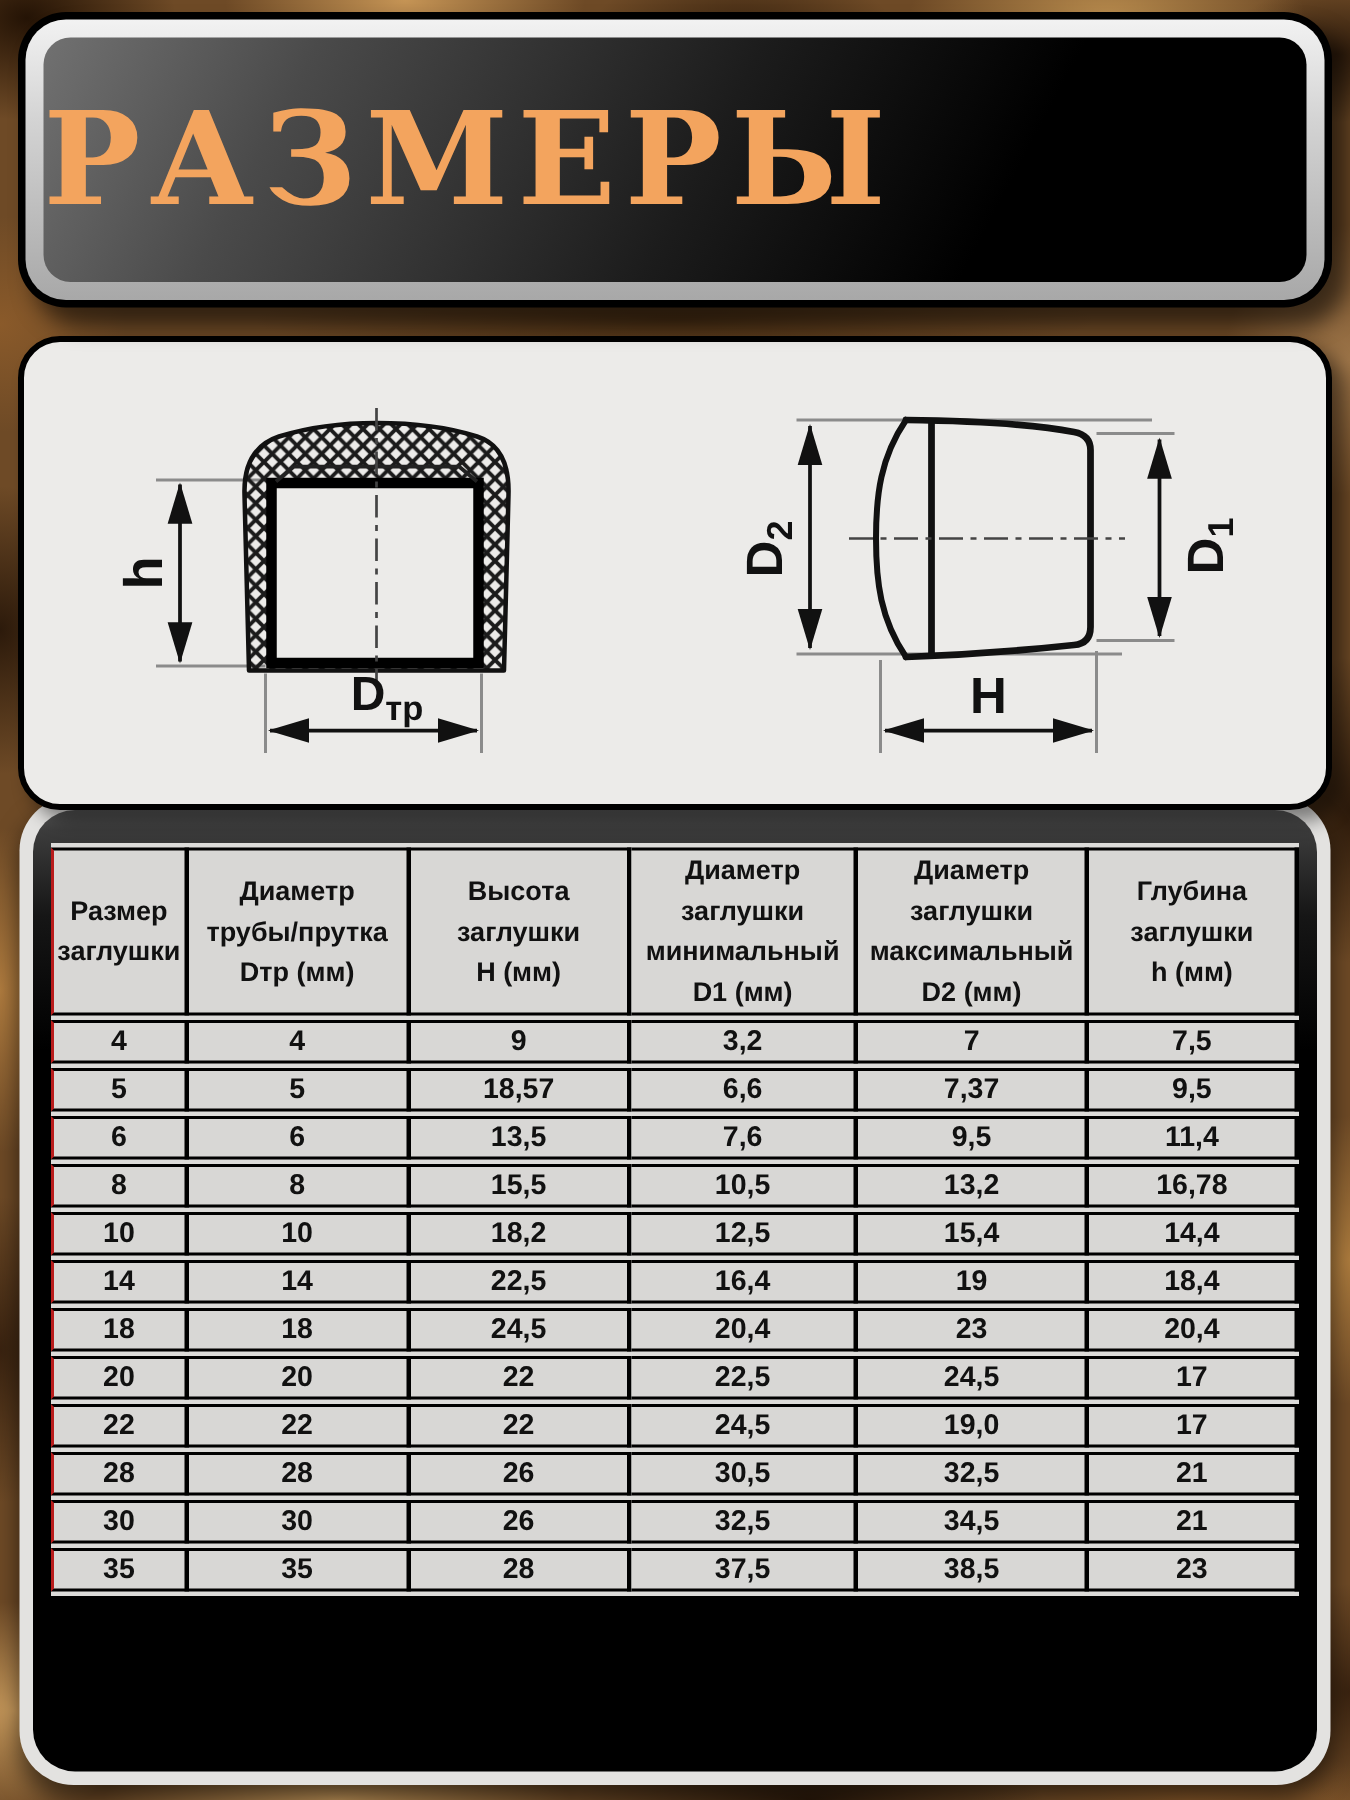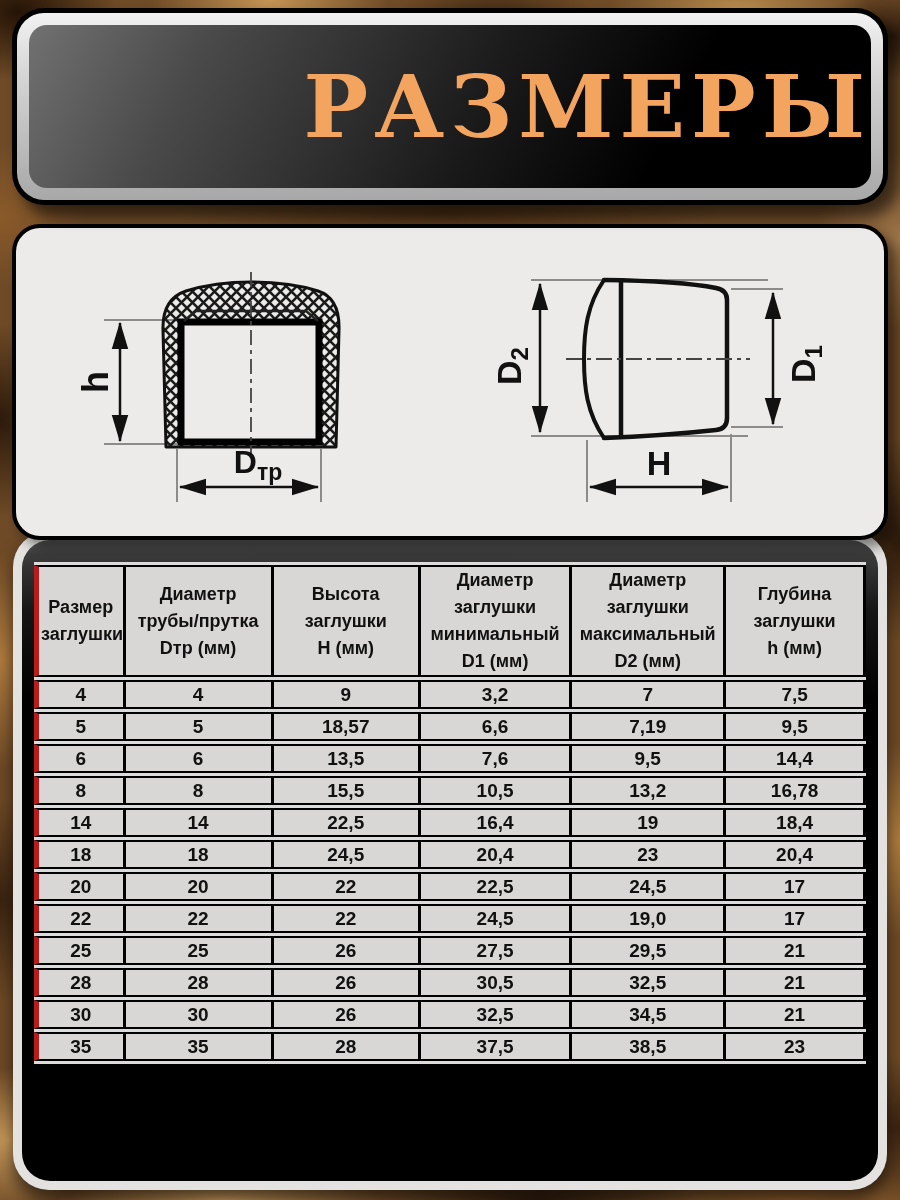--- a/index.html
+++ b/index.html
@@ -34,21 +34,21 @@
     box-shadow:10px 12px 14px rgba(0,0,0,.55);
   }
   .banner-frame{
     width:100%;height:100%;border-radius:27px;box-sizing:border-box;
     background:linear-gradient(180deg,#f2f2f2 0%,#d4d4d4 35%,#a8a8a8 100%);
     padding:12px;
   }
   .banner-core{
     width:100%;height:100%;border-radius:18px;box-sizing:border-box;
     background:linear-gradient(118deg,#717171 0%,#4a4a4a 20%,#1c1c1c 52%,#000 75%);
-    display:flex;align-items:center;justify-content:flex-end;
+    display:flex;align-items:center;justify-content:flex-start;
   }
   .banner-core h1{
     margin:0;font-family:"DejaVu Serif",serif;font-weight:bold;
     font-size:86px;letter-spacing:6px;color:#f3a45e;line-height:1;
   }
   
   .draw-panel{
     position:absolute;left:12px;top:224px;width:876px;height:316px;z-index:2;
     background:#ecebe9;border:4px solid #000;border-radius:28px;box-sizing:border-box;
     box-shadow:8px 8px 12px rgba(0,0,0,.45);
@@ -68,21 +68,21 @@
   table.dims{
     width:100%;table-layout:fixed;
     border-collapse:separate;border-spacing:0 3px;
     background:#dcdbd9;
   }
   table.dims th, table.dims td{
     border-top:2px solid #000;border-bottom:2px solid #000;border-right:3px solid #000;
     background:#d8d7d5;color:#111;text-align:center;vertical-align:middle;
     font-weight:bold;padding:0 2px;
   }
-  table.dims th:first-child, table.dims td:first-child{border-left:5px solid #b91c1c;}
+  table.dims th:first-child, table.dims td:first-child{border-left:2px solid #b91c1c;}
   table.dims th{height:106px;font-size:18px;line-height:1.5;white-space:pre-line;}
   table.dims td{height:25px;font-size:19px;}
 </style>
 </head>
 <body>
 
 <div class="banner">
   <div class="banner-frame">
     <div class="banner-core">
       <h1>РАЗМЕРЫ</h1>
@@ -191,40 +191,48 @@
             <td>9</td>
             <td>3,2</td>
             <td>7</td>
             <td>7,5</td>
           </tr>
           <tr>
             <td>5</td>
             <td>5</td>
             <td>18,57</td>
             <td>6,6</td>
-            <td>7,19</td>
+            <td>7,37</td>
             <td>9,5</td>
           </tr>
           <tr>
             <td>6</td>
             <td>6</td>
             <td>13,5</td>
             <td>7,6</td>
             <td>9,5</td>
-            <td>14,4</td>
+            <td>11,4</td>
           </tr>
           <tr>
             <td>8</td>
             <td>8</td>
             <td>15,5</td>
             <td>10,5</td>
             <td>13,2</td>
             <td>16,78</td>
           </tr>
           <tr>
+            <td>10</td>
+            <td>10</td>
+            <td>18,2</td>
+            <td>12,5</td>
+            <td>15,4</td>
+            <td>14,4</td>
+          </tr>
+          <tr>
             <td>14</td>
             <td>14</td>
             <td>22,5</td>
             <td>16,4</td>
             <td>19</td>
             <td>18,4</td>
           </tr>
           <tr>
             <td>18</td>
             <td>18</td>
@@ -243,28 +251,20 @@
           </tr>
           <tr>
             <td>22</td>
             <td>22</td>
             <td>22</td>
             <td>24,5</td>
             <td>19,0</td>
             <td>17</td>
           </tr>
           <tr>
-            <td>25</td>
-            <td>25</td>
-            <td>26</td>
-            <td>27,5</td>
-            <td>29,5</td>
-            <td>21</td>
-          </tr>
-          <tr>
             <td>28</td>
             <td>28</td>
             <td>26</td>
             <td>30,5</td>
             <td>32,5</td>
             <td>21</td>
           </tr>
           <tr>
             <td>30</td>
             <td>30</td>

